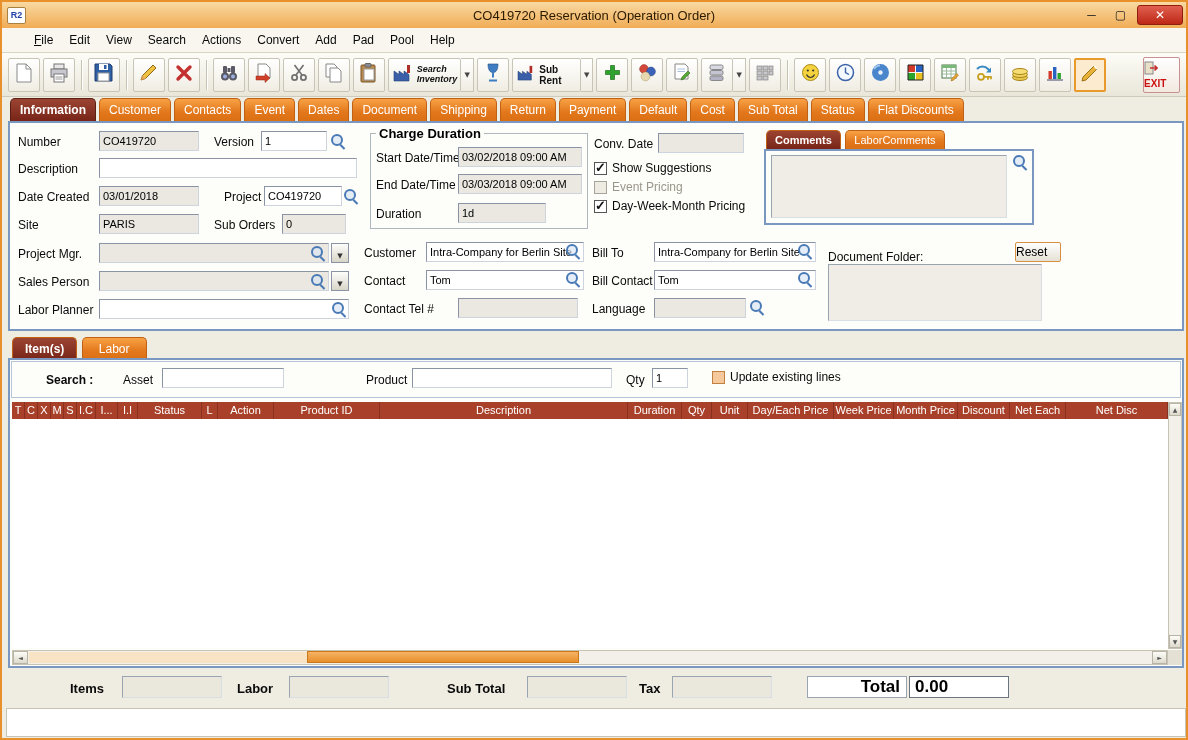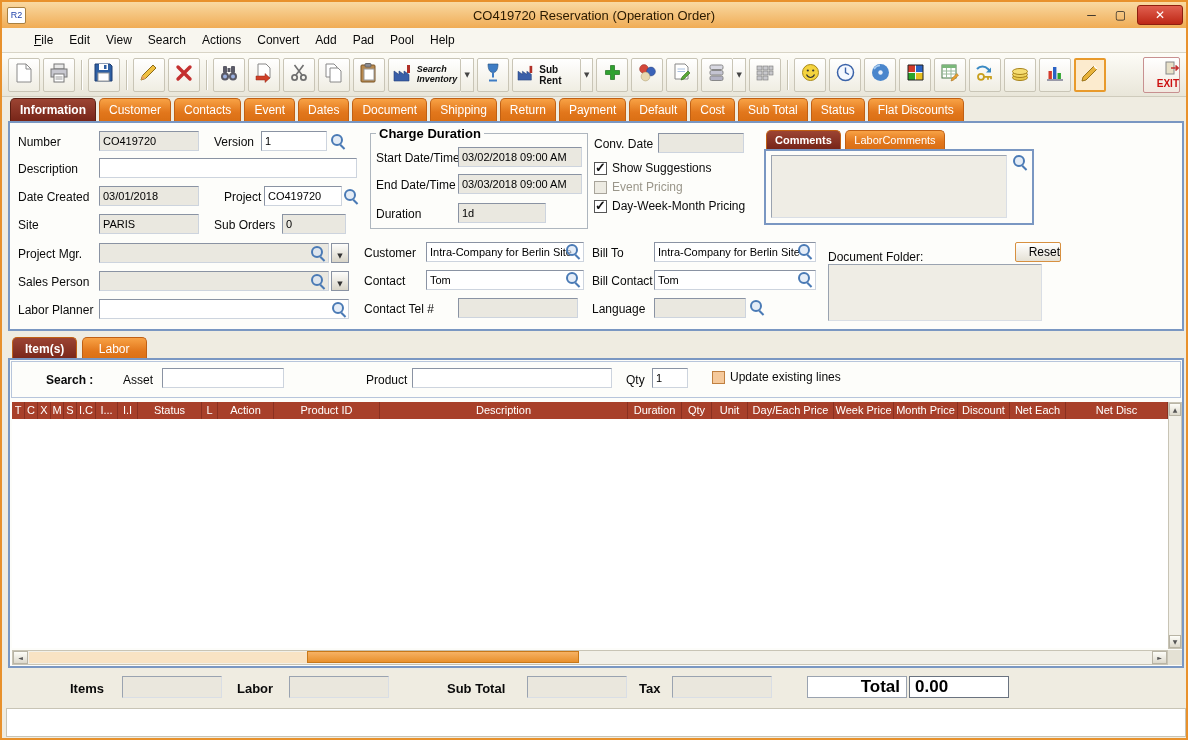--- a/index.html
+++ b/index.html
@@ -3,21 +3,21 @@
 <meta charset="utf-8">
 <style>
   * { margin:0; padding:0; box-sizing:border-box; }
   body { font-family:"Liberation Sans", sans-serif; background:#777; }
   .window { position:relative; width:1188px; height:740px; background:#EFECE1; border:2px solid #E8912C; overflow:hidden; }
 
   
   .titlebar { position:absolute; left:0; top:0; width:100%; height:26px;
     background:linear-gradient(#F9D9A2,#F0AC55); display:flex; align-items:center; }
   .logo { width:19px; height:17px; background:#fff; border:1px solid #A88040; border-radius:2px;
-    font-size:9px; font-weight:normal; color:#2244AA; display:flex; align-items:center; justify-content:center;
+    font-size:9px; font-weight:bold; color:#2244AA; display:flex; align-items:center; justify-content:center;
     margin:0 6px 0 5px; z-index:2; }
   .title-text { position:absolute; width:100%; text-align:center; font-size:13px; color:#2A1A00; }
   .title-btns { margin-left:auto; display:flex; align-items:center; z-index:2; }
   .win-btn { width:29px; height:19px; display:flex; align-items:center; justify-content:center;
     font-size:12px; color:#222; cursor:pointer; }
   .win-close { width:46px; height:20px; background:linear-gradient(#E06050,#BE2715); color:#fff;
     border:1px solid #8E1F0E; border-radius:3px; margin:0 3px 0 2px; display:flex; align-items:center; justify-content:center; font-size:12px; cursor:pointer; }
 
   
   .menubar { position:absolute; top:26px; left:0; width:100%; height:25px; background:#F8F6EF;
@@ -35,21 +35,21 @@
   .tb-dd { width:13px; height:34px; display:flex; align-items:center; justify-content:center;
     border:1px solid #C9C5B6; border-left:none; background:linear-gradient(#FFFFFF,#EFEDE2); cursor:pointer; }
   .tb-dd::after { content:"▼"; font-size:7px; color:#444; font-family:"DejaVu Sans",sans-serif; }
   .tb-sep { width:1px; height:30px; background:#C6C2B2; box-shadow:1px 0 0 #fff; margin:0 3px; }
   .tb-group { display:flex; }
   .si-text { font-size:9px; font-weight:bold; font-style:italic; line-height:1.1; color:#111; text-align:left; margin-left:3px; }
   .sr-text { font-size:10px; font-weight:bold; color:#111; margin-left:3px; }
   .tbtn.active { border:2px solid #E89A2C; background:#FCEBCE; }
   .exit-btn { width:40px; height:36px; border:1px solid #C89090; border-radius:2px;
     background:linear-gradient(#FFFFFF,#F2E9E0); display:flex; flex-direction:column;
-    align-items:flex-end; justify-content:center; cursor:pointer; margin-left:34px; }
+    align-items:flex-start; justify-content:center; cursor:pointer; margin-left:34px; }
   .exit-text { color:#CC1010; font-weight:bold; font-size:10px; line-height:1; }
 
   
   .tabstrip { position:absolute; top:96px; left:8px; height:23px; display:flex; gap:3px; align-items:flex-end; }
   .tab { padding:4px 9px 4px; font-size:12px; color:#fff; cursor:pointer; white-space:nowrap;
     background:linear-gradient(#F8A245,#E2771C 60%,#DA6F14); border:1px solid #C06014; border-bottom:none;
     border-radius:5px 5px 0 0; }
   .tab.sel { background:linear-gradient(#9C4433,#772518); border-color:#5A1E12; font-weight:bold; }
   .mtab { font-size:11px; padding:3px 8px 3px; color:#fff; cursor:pointer; display:inline-block;
     background:linear-gradient(#F8A245,#E2771C 60%,#DA6F14); border:1px solid #C06014; border-bottom:none;
@@ -75,21 +75,21 @@
   .dd { position:absolute; width:18px; height:20px; border:1px solid #8A93A3;
     background:linear-gradient(#FDFDFB,#D9D5C8); text-align:center; cursor:pointer; }
   .dd::after { content:"▼"; font-size:7px; color:#333; font-family:"DejaVu Sans",sans-serif; line-height:18px; }
   .cbrow { position:absolute; display:flex; align-items:center; gap:5px; cursor:pointer; }
   .cb { width:13px; height:13px; background:#fff; border:1px solid #555; position:relative; flex-shrink:0; }
   .cb.checked::after { content:"✓"; position:absolute; left:0px; top:-3px; font-size:13px; font-weight:bold; color:#111; }
   .cb.disd { background:#EDEBE2; border-color:#A8A49A; }
   .cb.upd { background:#F5C99B; border-color:#C08040; }
   .cblbl { font-size:12px; color:#0A0A0A; white-space:nowrap; }
   .btn { position:absolute; font-size:12px; color:#000; background:linear-gradient(#FFFFFF,#E5E1D5);
-    border:1px solid #D79040; border-radius:2px; cursor:pointer; text-align:right; }
+    border:1px solid #D79040; border-radius:2px; cursor:pointer; text-align:left; }
 
   
   .searchbox { position:absolute; left:9px; top:359px; width:1170px; height:37px; border:1px solid #B7C5DB; }
   .thead { position:absolute; left:10px; top:400px; width:1156px; height:17px; display:flex; background:#A8402A; }
   .th { font-size:11px; color:#fff; text-align:center; line-height:17px; border-right:1px solid #8A3020;
     overflow:hidden; white-space:nowrap; flex-shrink:0; cursor:pointer; }
   .tbody { position:absolute; left:10px; top:417px; width:1156px; height:229px; background:#fff; }
 
   
   .hscroll { position:absolute; left:10px; top:648px; width:1156px; height:15px; background:#F2F0E8;

